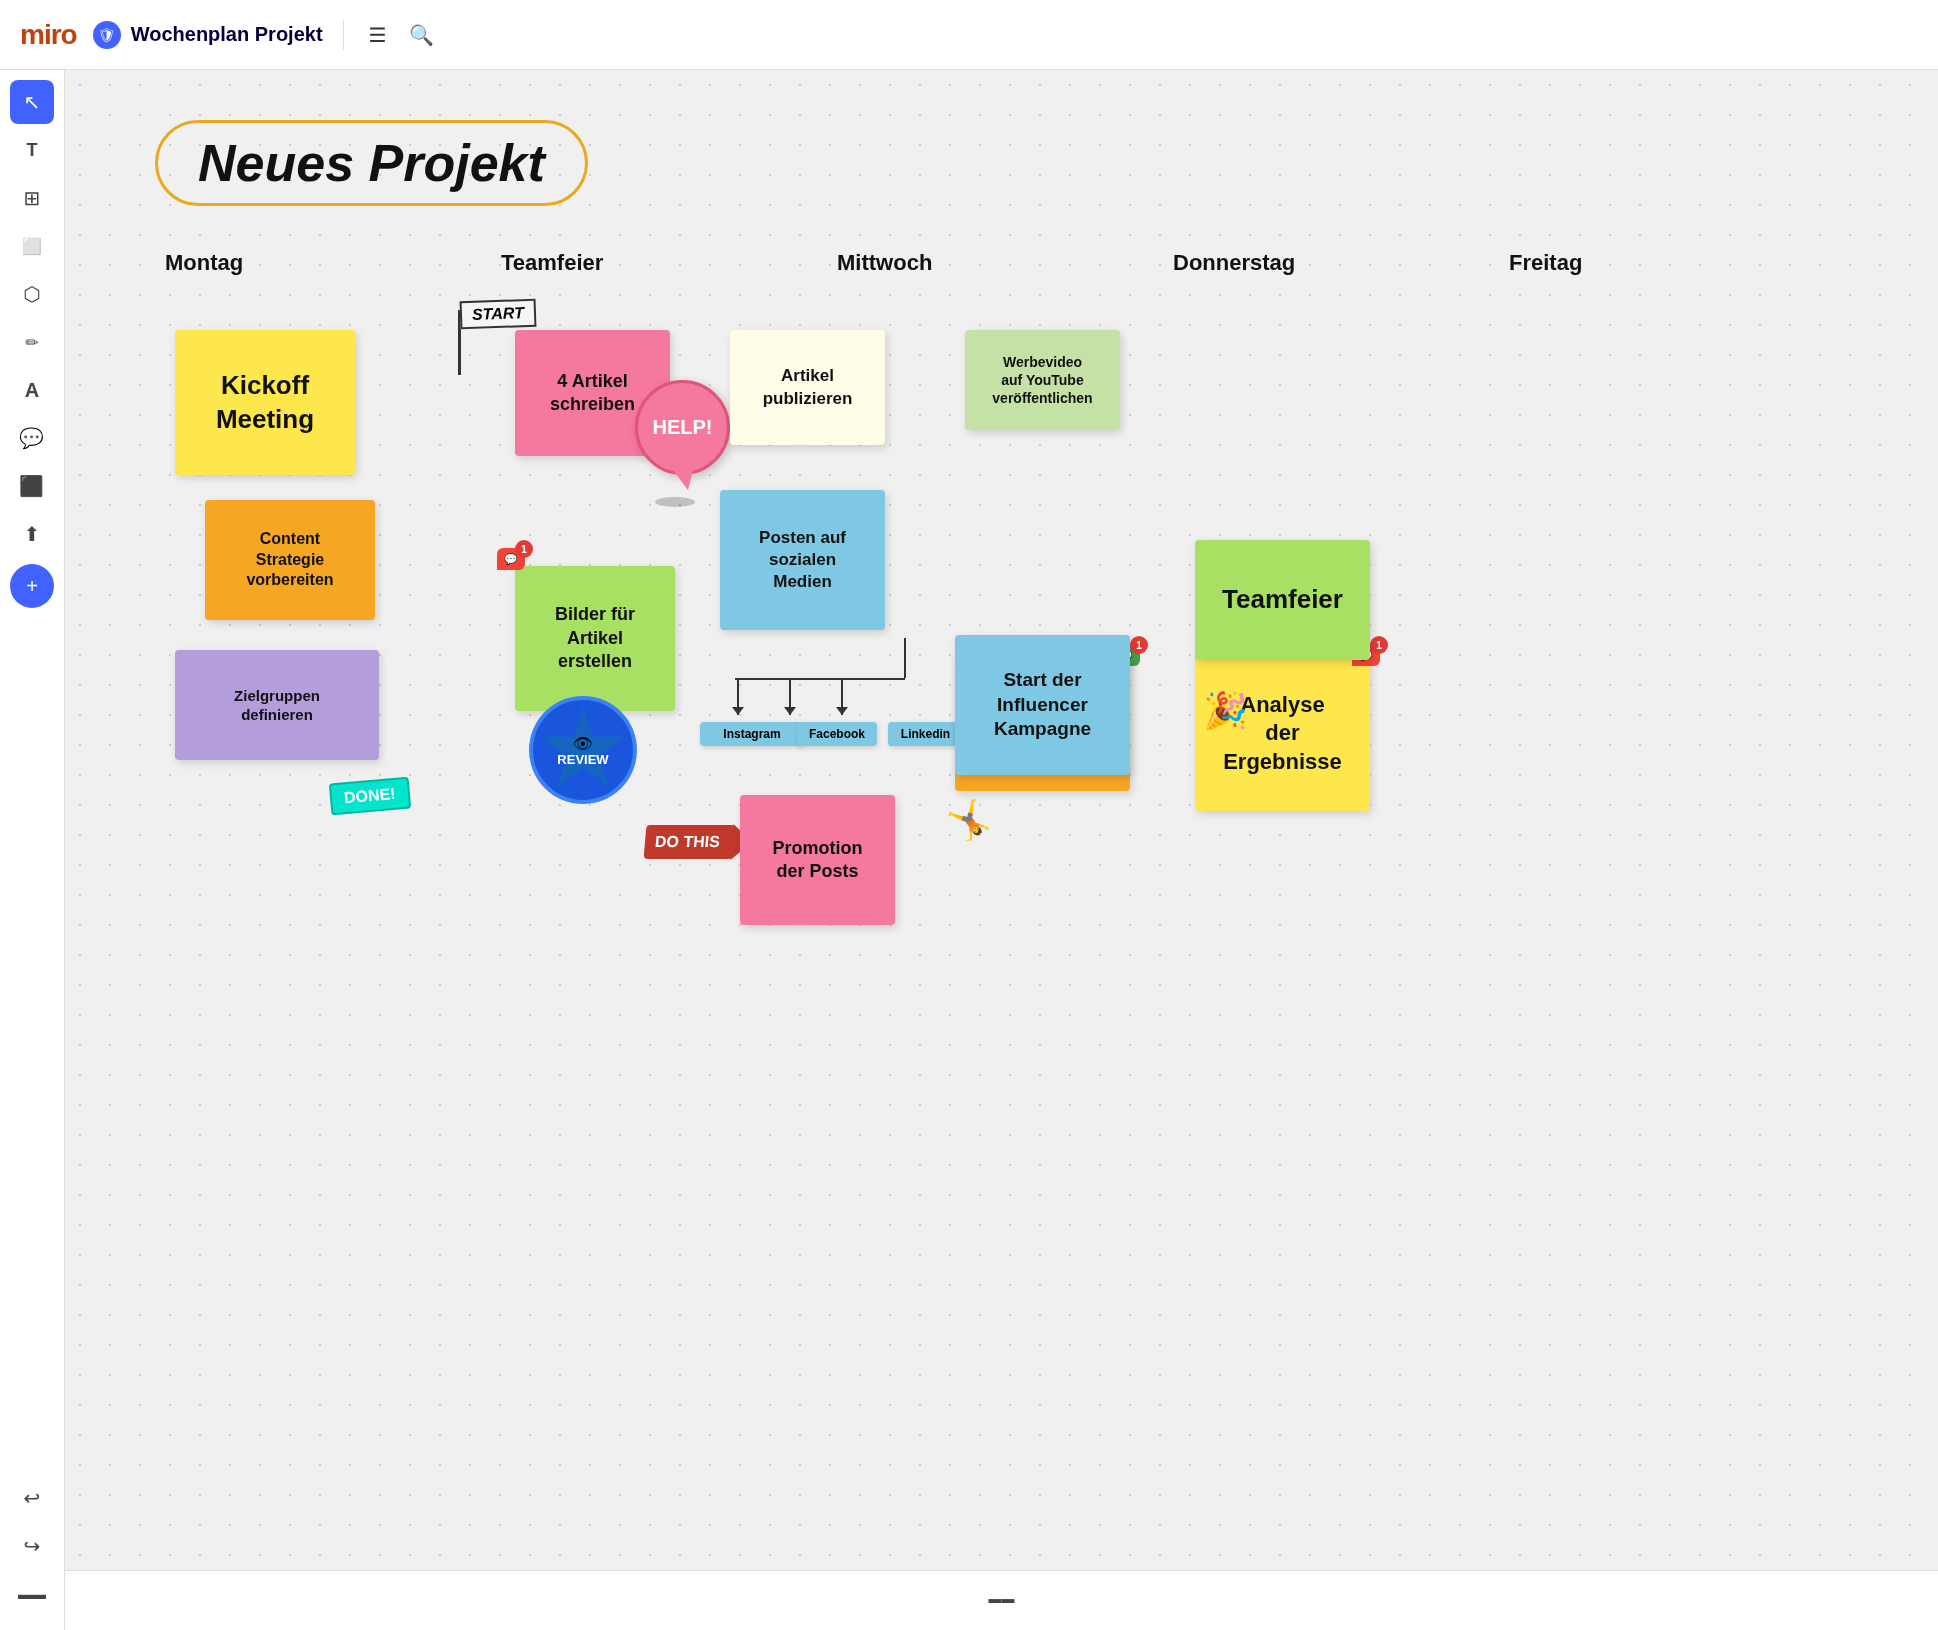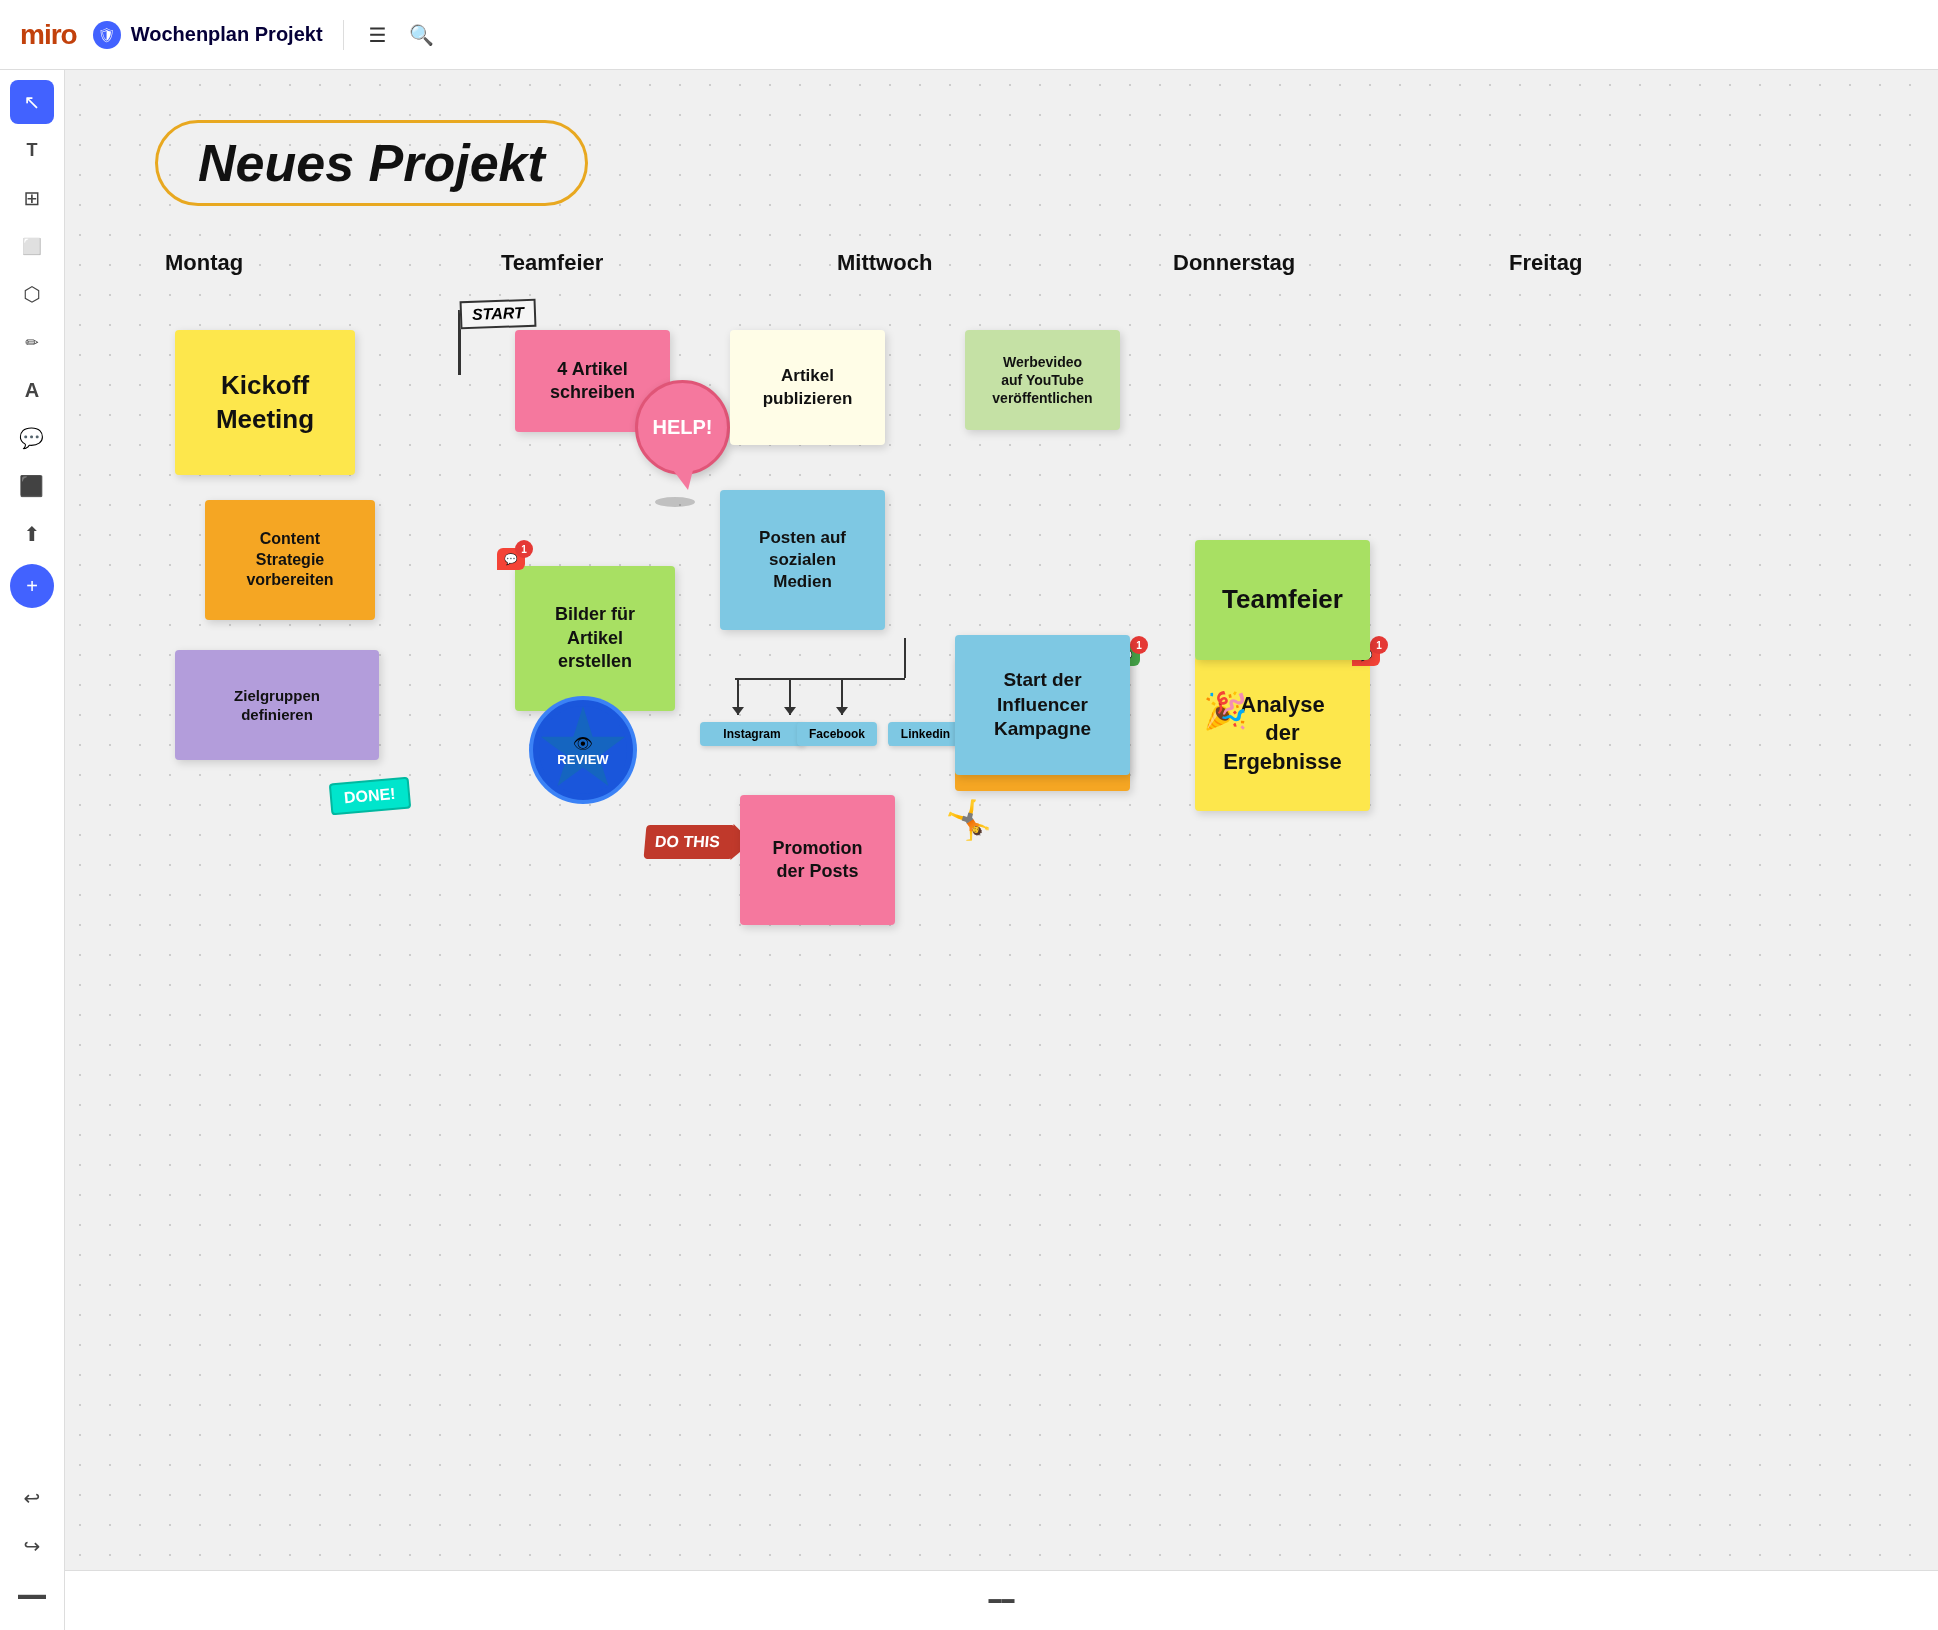--- a/index.html
+++ b/index.html
@@ -308,21 +308,21 @@
       </div>
 
       <div class="sticky sticky-purple" style="left:20px; top:400px; width:204px; height:110px; font-size:15px;">
         <span>Zielgruppen<br>definieren</span>
       </div>
 
       <div class="done-sticker" style="left:175px; top:530px; font-size:16px; transform:rotate(-5deg);">
         <span>DONE!</span>
       </div>
 
-      <div class="sticky sticky-pink" style="left:360px; top:80px; width:155px; height:102px; font-size:18px;">
+      <div class="sticky sticky-pink" style="left:360px; top:80px; width:155px; height:126px; font-size:18px;">
         <span>4 Artikel<br>schreiben</span>
       </div>
 
       <div style="position:absolute; left:480px; top:130px;">
         <div style="background:#f5789e; border-radius:50%; width:95px; height:95px; display:flex; align-items:center; justify-content:center; font-size:20px; font-weight:700; color:white; border:3px solid #e05577; box-shadow:3px 3px 10px rgba(0,0,0,0.2); position:relative;">
           HELP!
           <div style="position:absolute; bottom:-18px; left:35px; width:0; height:0; border-left:15px solid transparent; border-right:5px solid transparent; border-top:20px solid #f5789e;"></div>
           
         </div>
         <div style="width:40px; height:10px; background:rgba(0,0,0,0.2); border-radius:50%; margin:22px auto 0; margin-left:20px;"></div>

